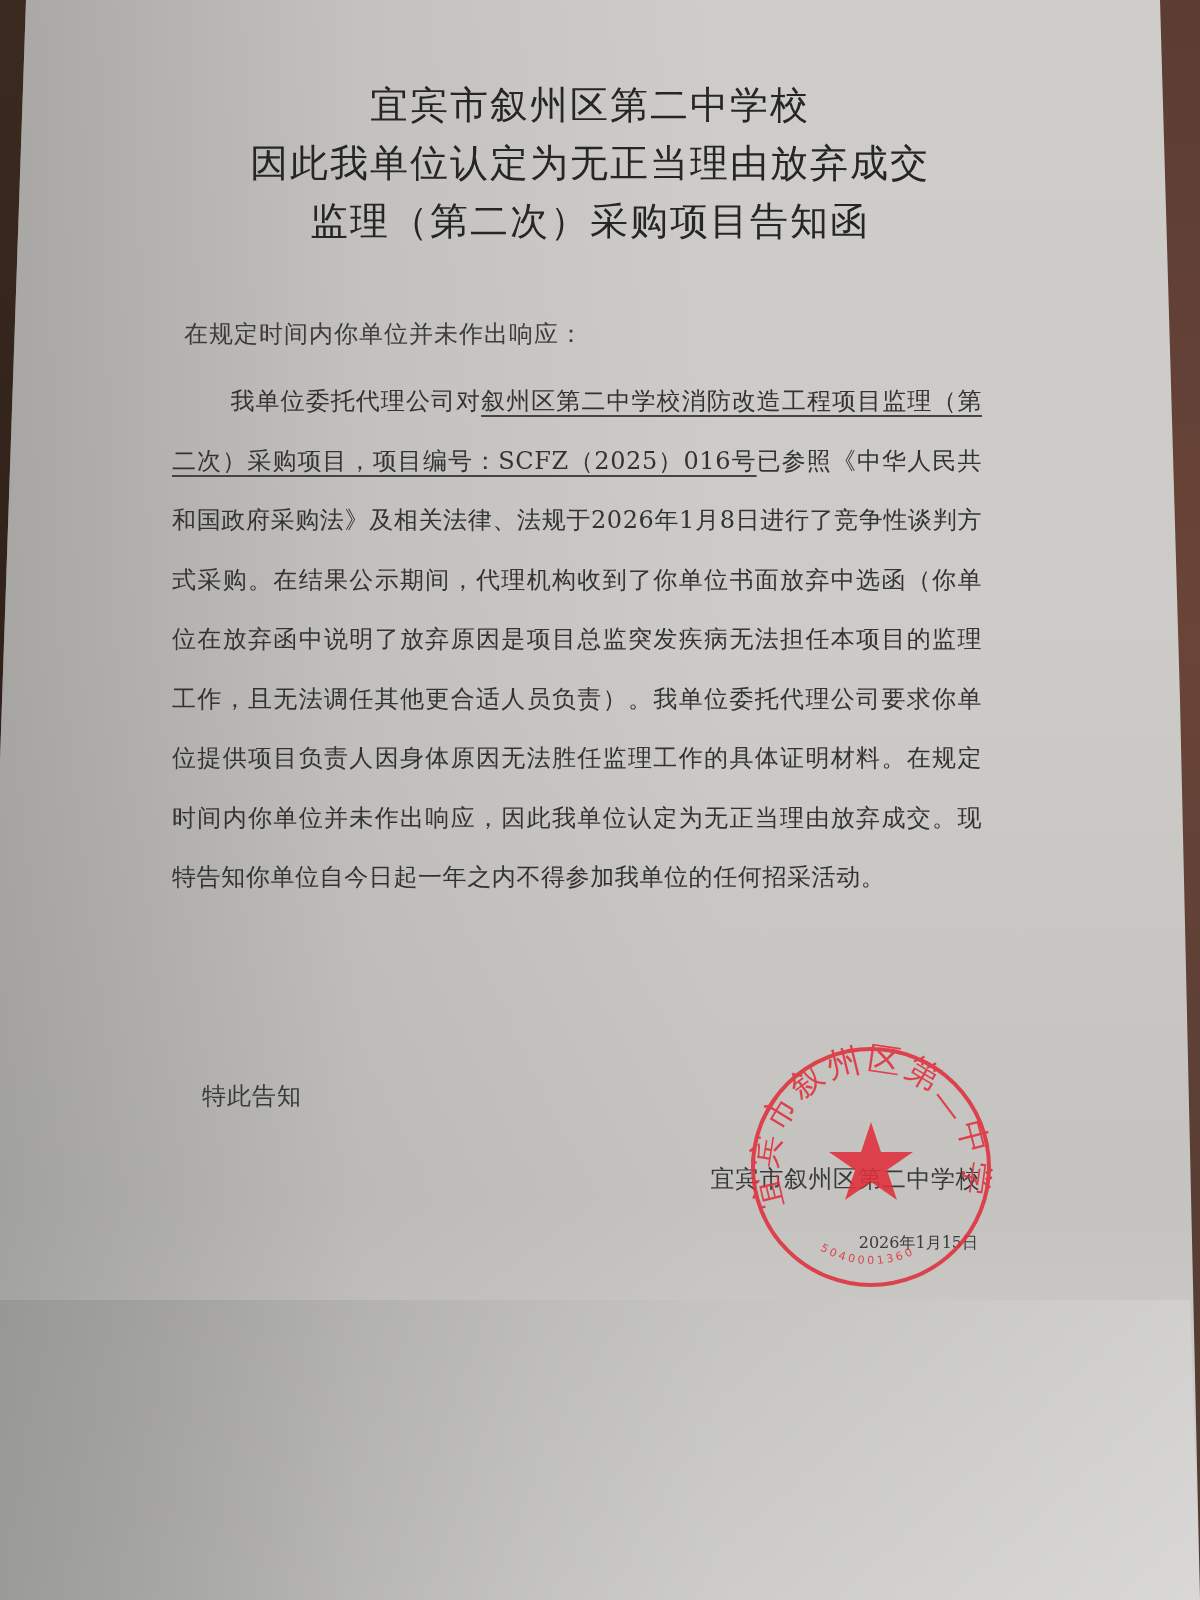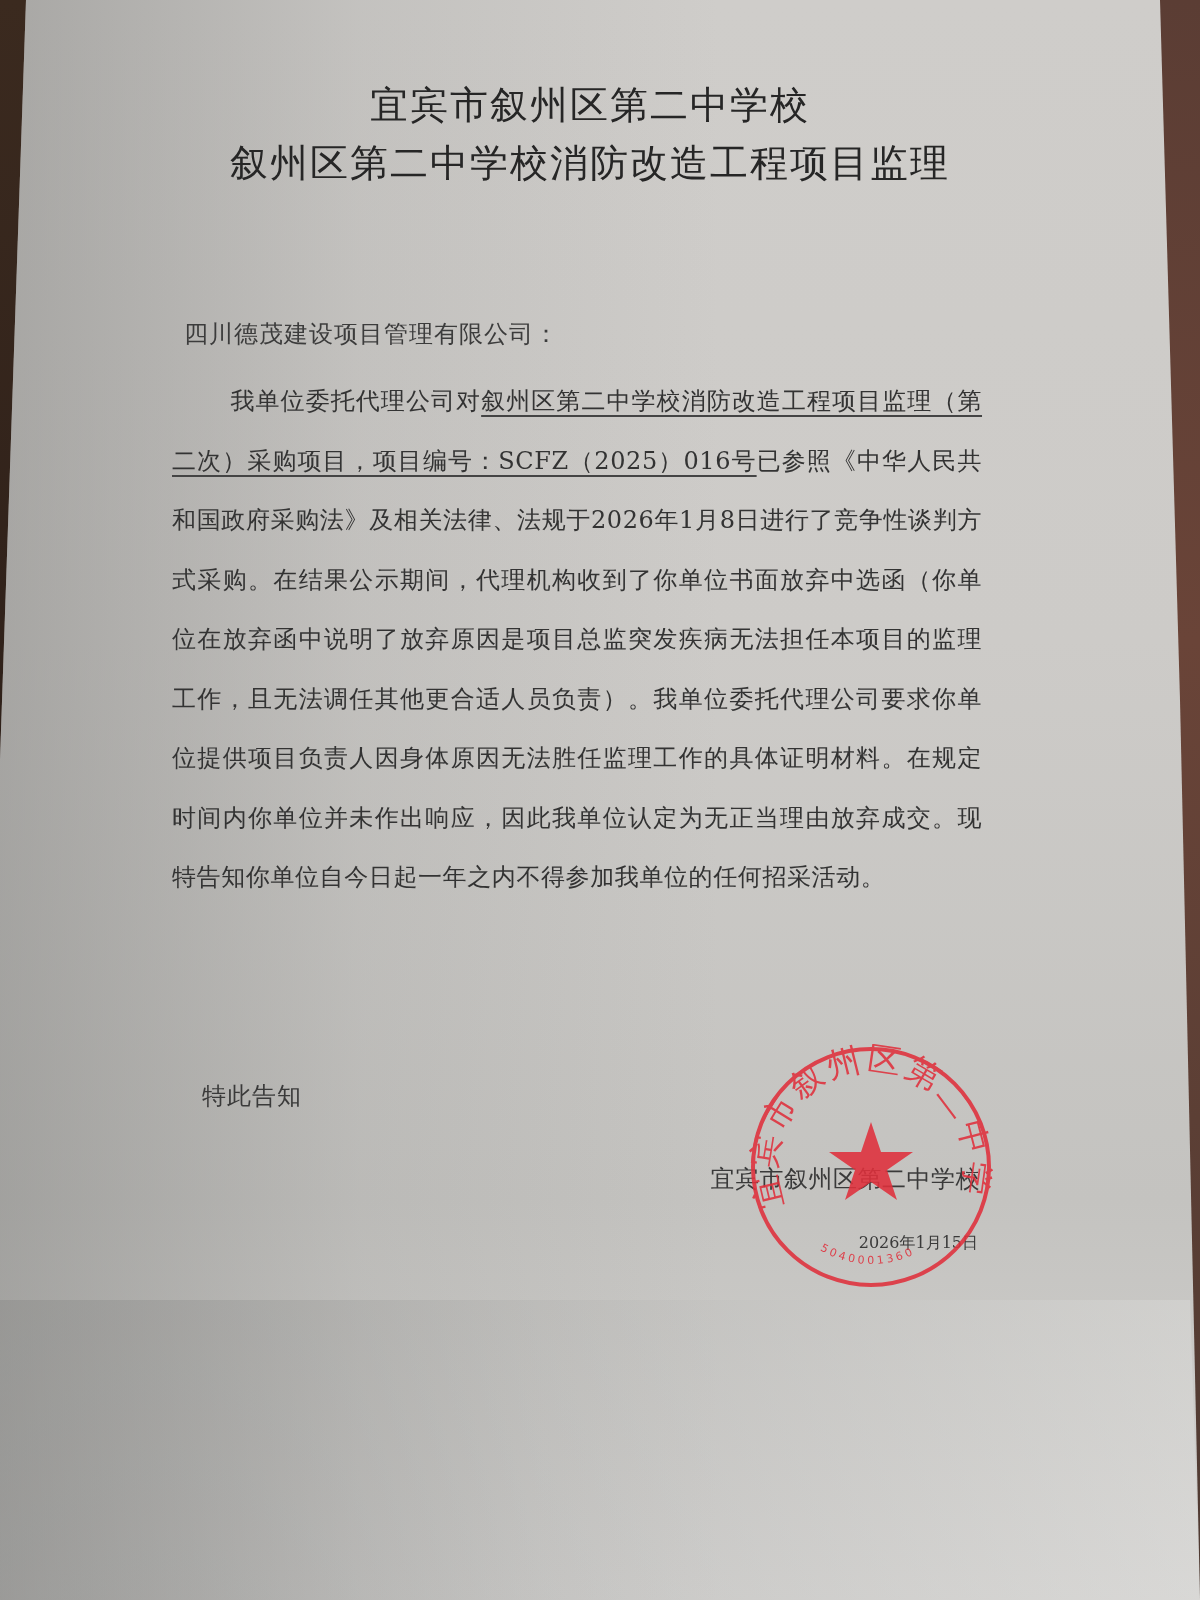--- a/index.html
+++ b/index.html
@@ -117,24 +117,25 @@
 <body>
 
 <div class="desk-left"></div>
 <div class="desk-right"></div>
 
 <div class="paper"></div>
 <div class="paper-shade-bottom"></div>
 
 <div class="title-block">
   <div class="title-line">宜宾市叙州区第二中学校</div>
-  <div class="title-line">叙州区第二中学校消防改造工程项目监理</div>
+  <div class="title-line">因此我单位认定为无正当理由放弃成交</div>
+  <div class="title-line">监理（第二次）采购项目告知函</div>
 </div>
 
-<div class="body-text recipient">四川德茂建设项目管理有限公司：</div>
+<div class="body-text recipient">在规定时间内你单位并未作出响应：</div>
 
 <div class="body-text paragraph"><span class="indent"></span><span>我单位委托代理公司对</span><span class="underlined">叙州区第二中学校消防改造工程项目监理（第二次）采购项目，项目编号：SCFZ（2025）016号</span><span>已参照《中华人民共和国政府采购法》及相关法律、法规于2026年1月8日进行了竞争性谈判方式采购。在结果公示期间，代理机构收到了你单位书面放弃中选函（你单位在放弃函中说明了放弃原因是项目总监突发疾病无法担任本项目的监理工作，且无法调任其他更合适人员负责）。我单位委托代理公司要求你单位提供项目负责人因身体原因无法胜任监理工作的具体证明材料。在规定时间内你单位并未作出响应，因此我单位认定为无正当理由放弃成交。现特告知你单位自今日起一年之内不得参加我单位的任何招采活动。</span></div>
 
 <div class="body-text closing">特此告知</div>
 
 <div class="signature">宜宾市叙州区第二中学校</div>
 <div class="sig-date">2026年1月15日</div>
 
 <svg class="stamp" viewBox="0 0 246 246" xmlns="http://www.w3.org/2000/svg">
   <defs>

